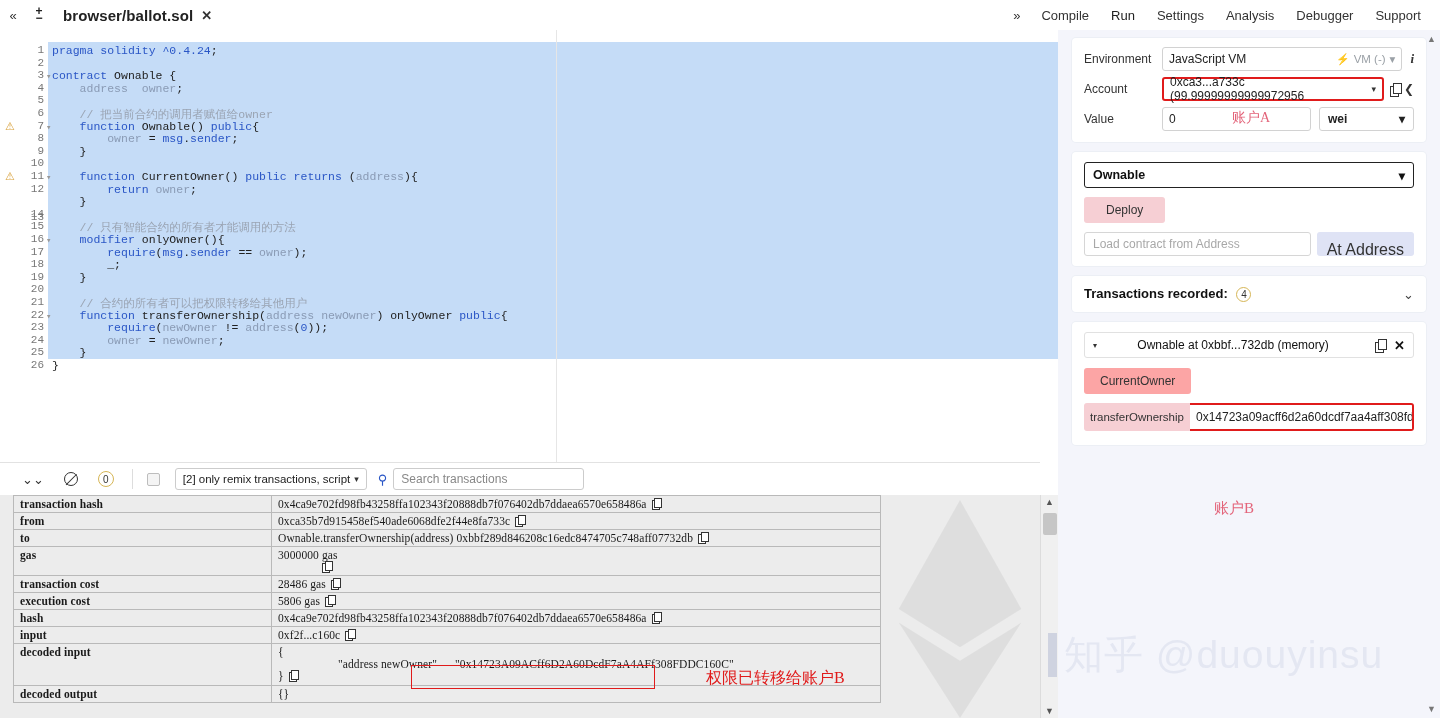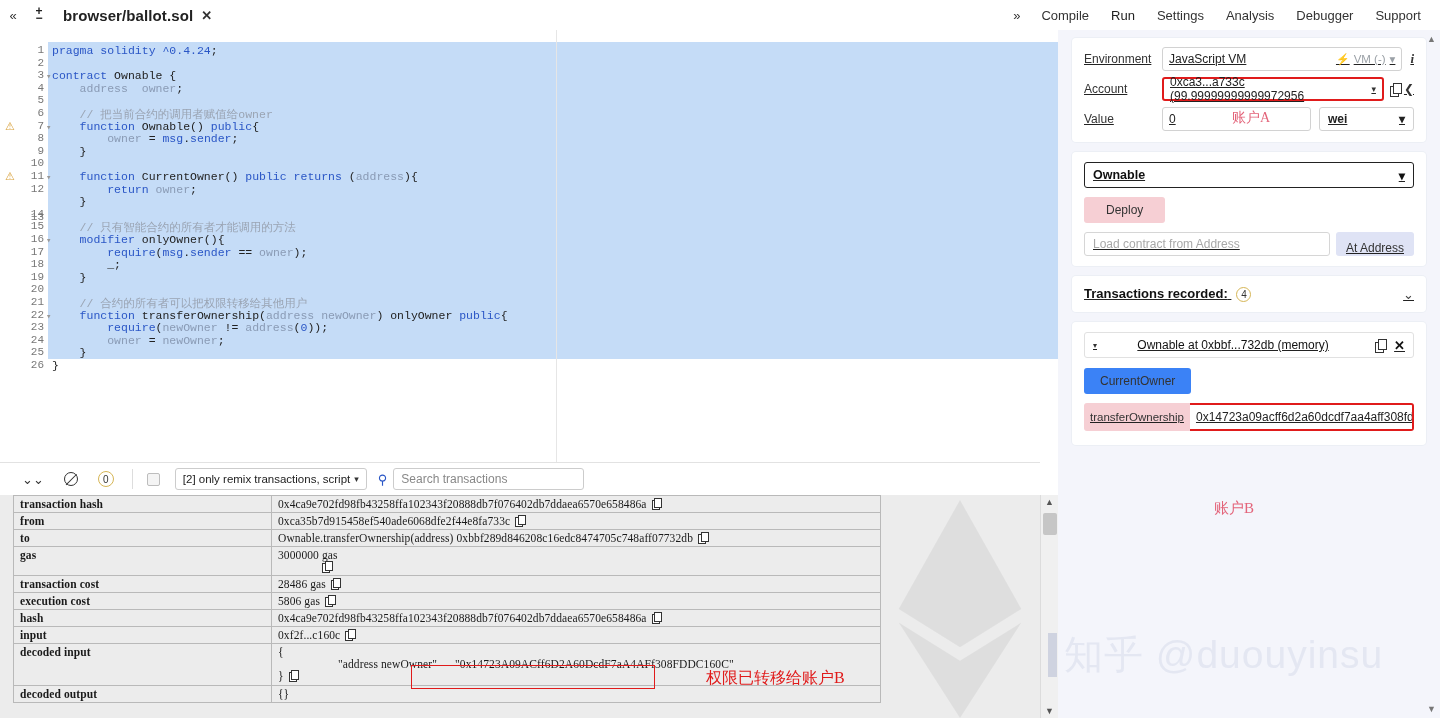--- a/index.html
+++ b/index.html
@@ -87,21 +87,21 @@
   
   #txscroll { position:absolute; left:1040px; top:495px; width:18px; height:223px; background:#f0f0f0; border-left:1px solid #dcdcdc; }
   #txscroll .thumb { position:absolute; left:2px; top:2px; width:14px; height:22px; background:#c6c6c6; border-radius:2px; }
   #txscroll .sbtn { position:absolute; left:4px; font-size:9px; color:#555; }
   #gray-strip { position:absolute; left:1040px; top:495px; width:8px; height:223px; background:#cfcfcf; }
   
   #rpanel { position:absolute; left:1058px; top:30px; width:382px; height:688px; background:#f4f5fb; }
   #rp-scroll { position:absolute; right:2px; top:4px; width:12px; height:680px; }
   #rp-scroll .up, #rp-scroll .dn { position:absolute; left:1px; font-size:9px; color:#777; }
   .card { background:#fff; border-radius:4px; margin:0 14px 10px 14px; padding:10px 12px;
-    box-shadow:0 0 0 1px #eceff5;text-decoration:underline; }
+    box-shadow:0 0 0 1px #eceff5; }
   .frow { display:flex; align-items:center; height:26px; margin-bottom:4px; }
   .flabel { width:78px; font-size:12px; color:#333; }
   .finput { flex:1; height:24px; border:1px solid #d2d2d2; border-radius:3px; background:#fff;
     display:flex; align-items:center; padding:0 6px; font-size:12px; color:#222; }
   .finput.redbox { border:2px solid #e01b1b; }
   .caret { font-size:9px; color:#333; margin-left:auto; }
   .envtail { color:#9aa0a6; font-size:11.5px; margin-left:auto; display:flex; align-items:center; gap:4px; }
   .plug { color:#7f8a99; font-size:11px; }
   .infoico { font-weight:bold; font-style:italic; font-size:13px; color:#333; margin-left:8px; font-family:"Liberation Serif", serif; }
   .copy2 { display:inline-block; width:11px; height:13px; position:relative; margin-left:6px; cursor:pointer; }
@@ -116,35 +116,35 @@
     display:flex; align-items:center; justify-content:space-between; padding:0 8px; margin-left:8px;
     font-size:12px; font-weight:bold; color:#222; }
   #ctr-select { margin:0 0 9px 0; height:26px; border:1px solid #222; border-radius:3px; background:#fff;
     display:flex; align-items:center; justify-content:space-between; padding:0 8px; font-size:12.5px; font-weight:bold; color:#111; }
   .btn-deploy { display:inline-block; background:#f6cfd4; color:#333; font-size:12px;
     border:none; border-radius:3px; padding:6px 22px; cursor:pointer; margin-bottom:9px; }
   .ataddr-row { display:flex; align-items:center; }
   .ataddr-in { flex:1; height:24px; border:1px solid #d6d6d6; border-radius:3px; background:#fff;
     display:flex; align-items:center; padding:0 8px; font-size:12px; color:#a8a8a8; }
   .ataddr-btn { margin-left:6px; height:24px; background:#dfe3f5; border:none; border-radius:3px;
-    padding:9px 10px; font-size:12px; color:#333; cursor:pointer; }
+    padding:9px 10px; font-size:16px; color:#333; cursor:pointer; }
   .txrec { display:flex; align-items:flex-end; justify-content:space-between; }
   .txrec .lbl { font-size:13px; font-weight:bold; color:#111; }
   .cnt4 { display:inline-block; width:15px; height:15px; border:1.2px solid #d6b656; border-radius:50%;
     font-size:10px; font-weight:normal; color:#333; text-align:center; line-height:13px; margin-left:5px; }
   .chevd { font-size:13px; color:#444; }
   .dc-head { display:flex; align-items:center; justify-content:space-between; margin-bottom:9px; }
   .dc-head .lbl { font-size:13px; font-weight:bold; color:#111; }
   .trash { font-size:13px; color:#333; cursor:pointer; }
   .dc-item { height:26px; border:1px solid #e1e1e1; border-radius:3px; background:#fff;
     display:flex; align-items:center; padding:0 8px; margin-bottom:10px; }
   .dc-item .tri { font-size:8px; color:#333; }
   .dc-item .nm { flex:1; text-align:center; font-size:12px; color:#111; }
   .dc-item .x { font-size:13px; font-weight:bold; color:#111; margin-left:8px; cursor:pointer; }
-  .fn-btn { background:#3b82f6; border:none; border-radius:3px; font-size:12px; color:#333;
+  .fn-btn { background:#fca5a5; border:none; border-radius:3px; font-size:12px; color:#333;
     padding:6px 16px; cursor:pointer; }
   .fn-row { display:flex; align-items:stretch; margin-top:9px; }
   .fn-row .fn-btn2 { background:#f6cfd4; border:none; border-radius:3px 0 0 3px; font-size:11.5px;
     color:#333; padding:0 6px; display:flex; align-items:center; cursor:pointer; }
   .fn-arg { flex:1; border:2px solid #e01b1b; border-left:none; border-radius:0 3px 3px 0; background:#fff;
     display:flex; align-items:center; padding:0 6px; font-size:12px; color:#222; height:28px; overflow:hidden; }
   
   #wm { position:absolute; left:1064px; top:628px; font-size:39px; color:#e4e7f2;
     font-family:"Liberation Sans", sans-serif; white-space:nowrap; letter-spacing:1px; }
   #wm-bar { position:absolute; left:1048px; top:633px; width:9px; height:44px; background:#cfd3e0; }

